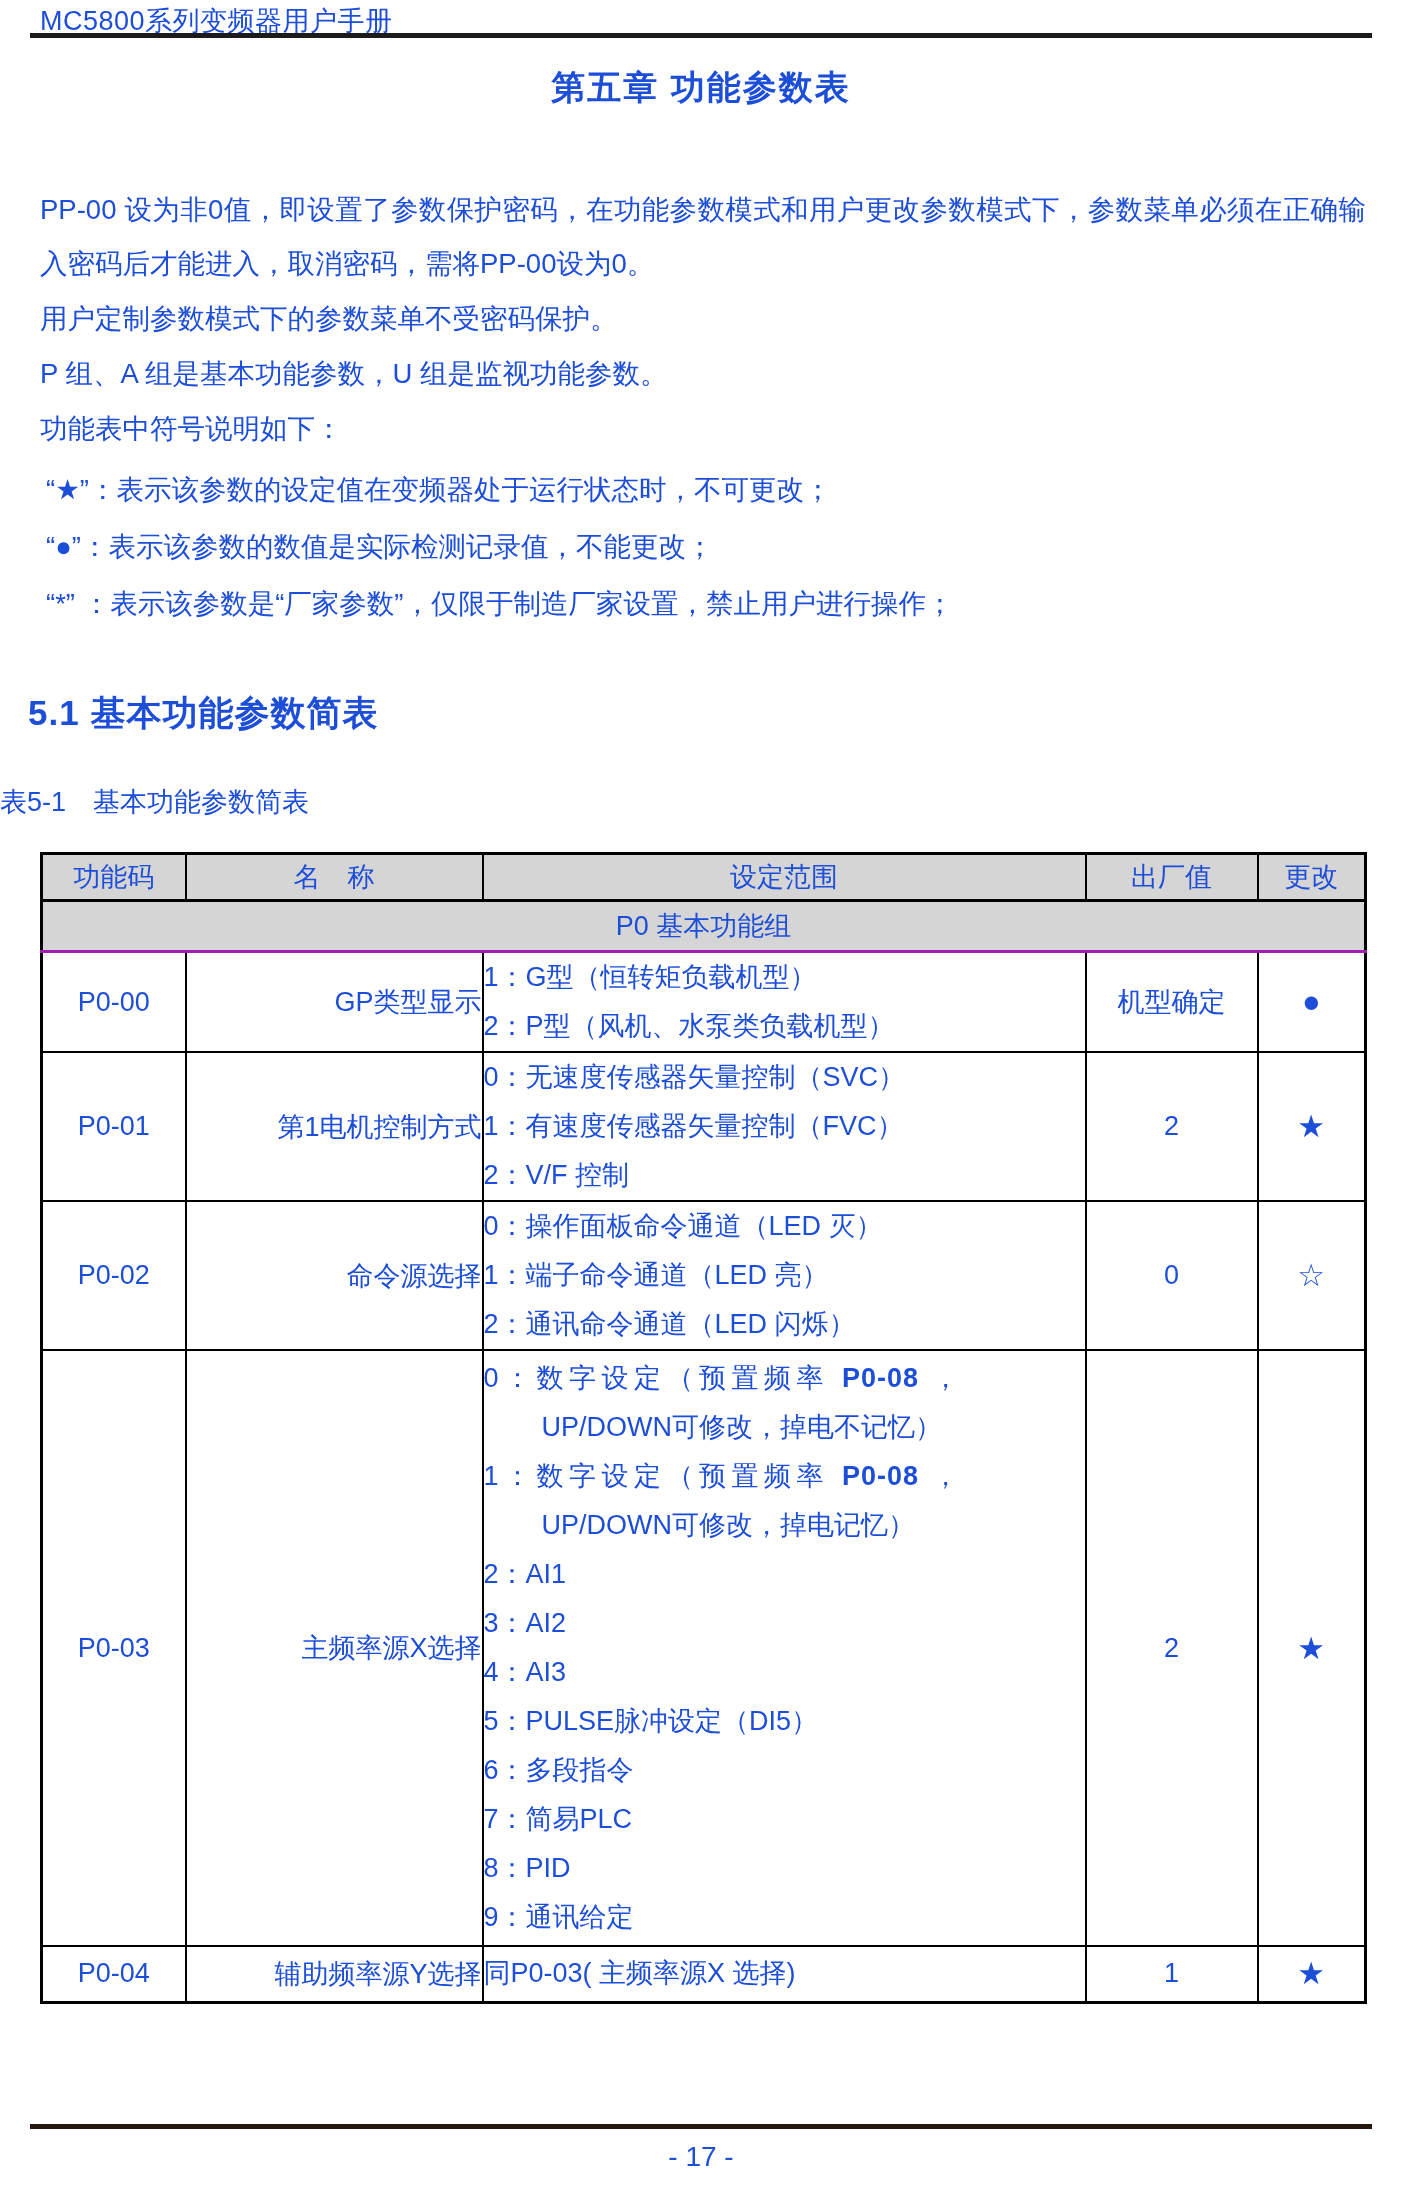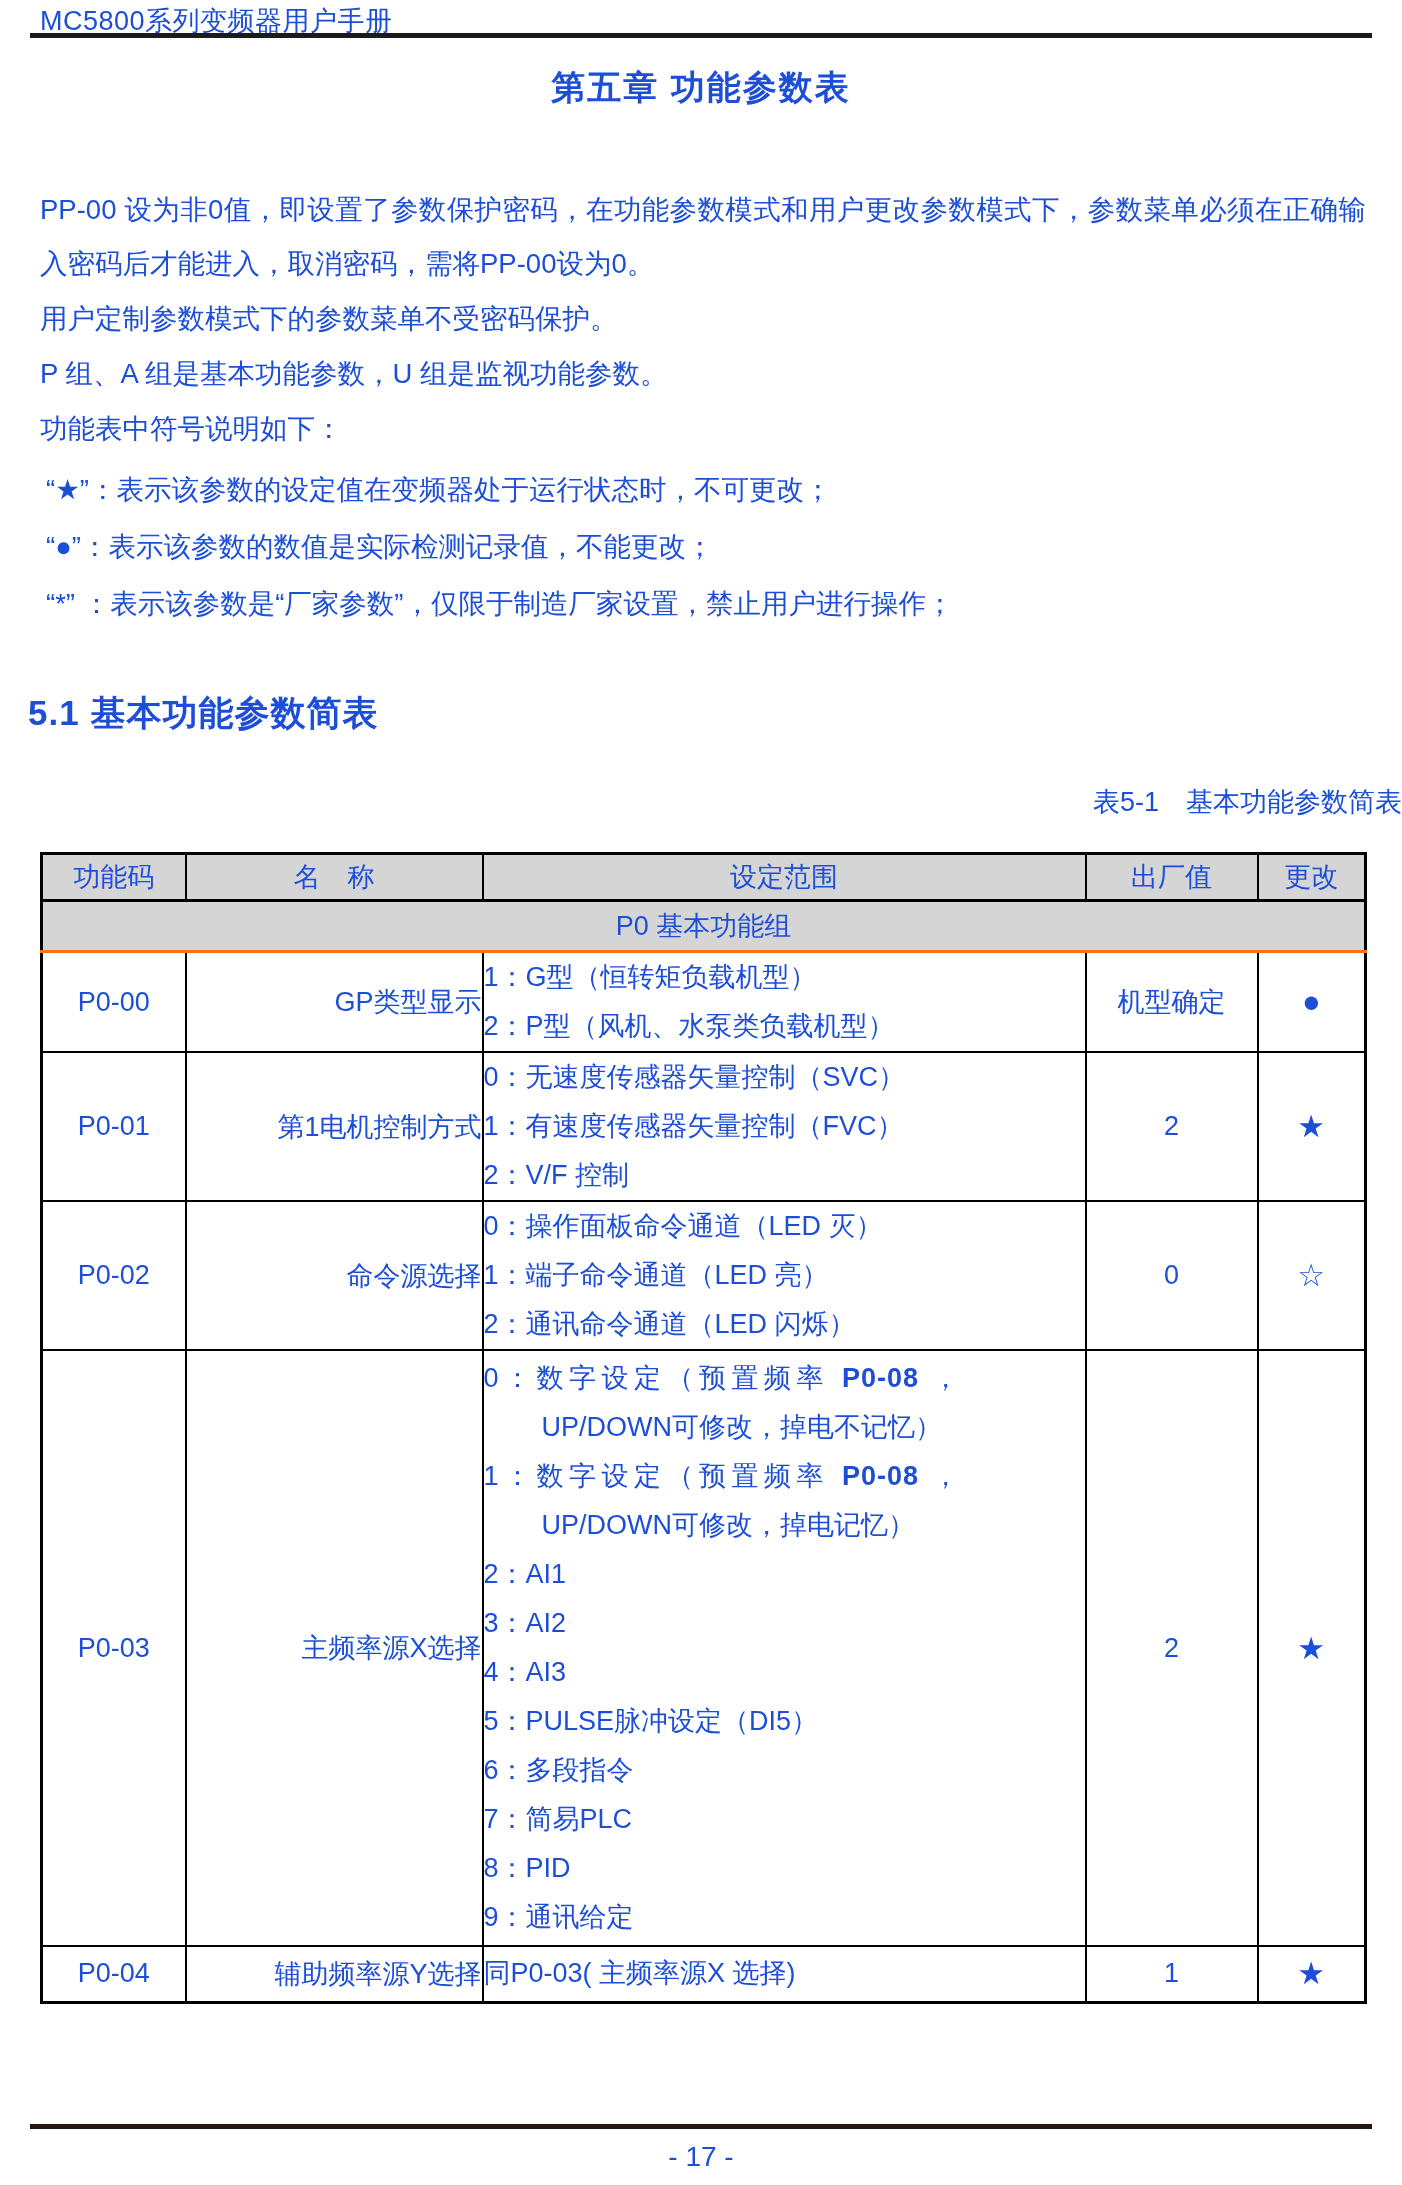--- a/index.html
+++ b/index.html
@@ -16,21 +16,21 @@
   .header-rule{top:33px;left:30px;width:1342px;height:5px;background:#1b1b1b;}
   .chapter-title{top:58px;left:0;width:1402px;text-align:center;font-size:34px;font-weight:bold;line-height:58px;letter-spacing:2px;}
   .intro{left:40px;width:1326px;font-size:27.5px;line-height:54px;}
   .p1{top:183px;text-align:justify;}
   .p2{top:292px;}
   .p3{top:347px;}
   .p4{top:402px;}
   .legend{top:461px;left:46px;width:1320px;font-size:27.5px;}
   .legend-item{height:57px;line-height:57px;}
   .sec-heading{top:690px;left:28px;font-size:35px;font-weight:bold;line-height:46px;letter-spacing:1px;}
-  .tbl-caption{top:786px;left:0;width:1402px;text-align:right;font-size:27px;line-height:32px;}
+  .tbl-caption{top:786px;left:0;width:1402px;text-align:left;font-size:27px;line-height:32px;}
   table.param{
     position:absolute;top:852px;left:40px;
     width:1324px;
     border-collapse:collapse;
     table-layout:fixed;
     font-size:27px;
   }
   table.param th, table.param td{
     border:2px solid #000;
     padding:0;
@@ -40,21 +40,21 @@
   tr.head th{
     background:#d5d5d5;
     font-weight:normal;
     height:44px;
     border-bottom:3px solid #000;
   }
   tr.group td{
     background:#d5d5d5;
     text-align:center;
     height:48px;
-    border-bottom:3px solid #f97316;
+    border-bottom:3px solid #a21caf;
   }
   td.code{ text-align:center; }
   td.name{ text-align:right; padding-left:12px; }
   td.range{ text-align:left; padding:4px 4px 4px 14px; }
   td.def{ text-align:center; }
   td.chg{ text-align:center; font-size:31px; }
   .opt{ line-height:49px; white-space:nowrap; }
   .opt.cont{ padding-left:58px; }
   .opt.spaced{ letter-spacing:5.5px; }
   .opt b{ letter-spacing:1px; }

